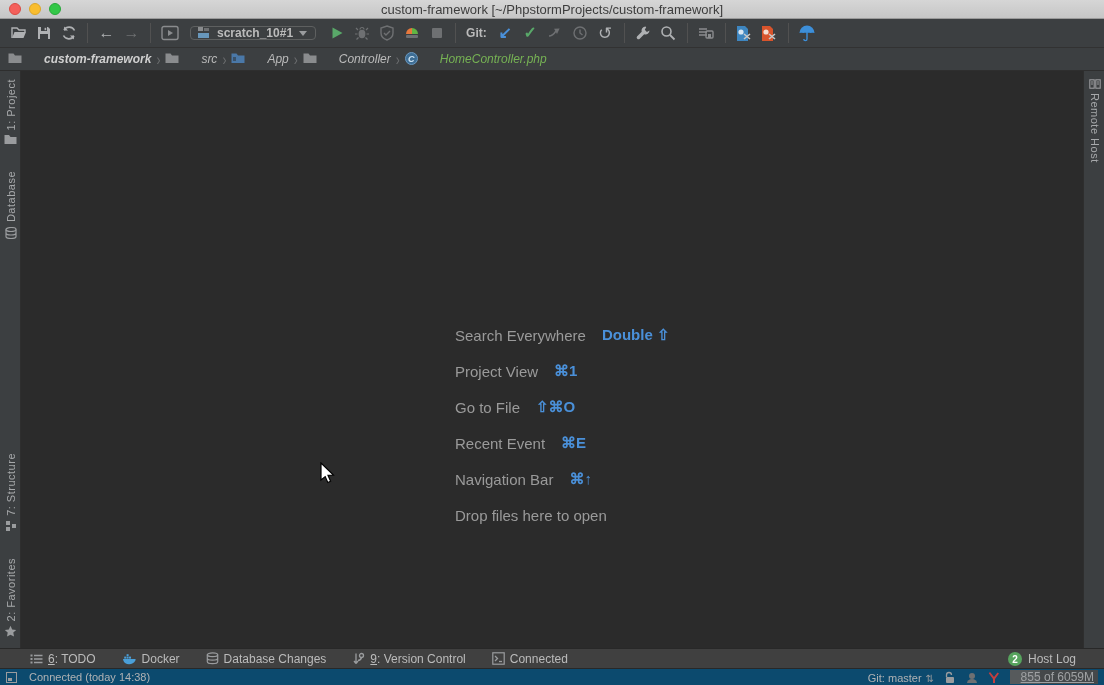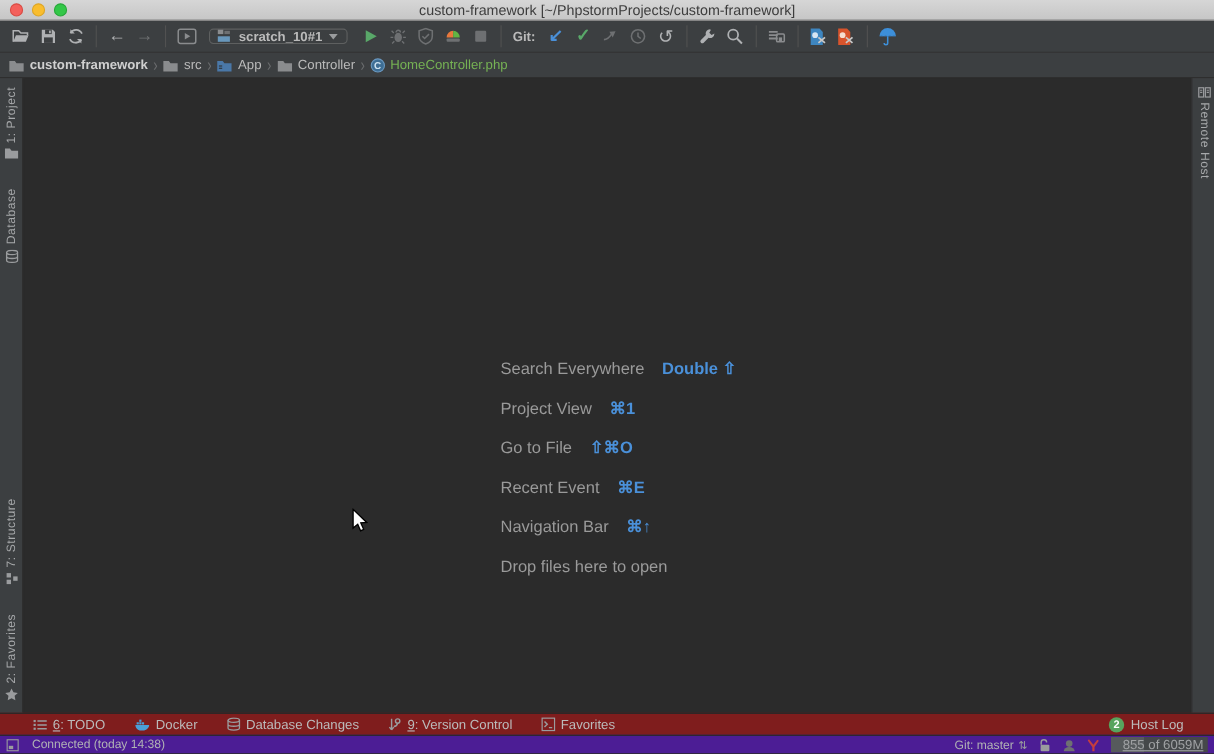--- a/index.html
+++ b/index.html
@@ -50,21 +50,21 @@
   }
   .caret-down { width:0; height:0; border-left:4px solid transparent; border-right:4px solid transparent; border-top:5px solid #9a9c9e; }
   .git-label { color:#bbbbbb; font-size:12px; font-weight:bold; margin:0 6px 0 4px; }
   
   .breadcrumbs {
     position:absolute; top:48px; left:0; width:1104px; height:23px;
     background:#3c3f41; border-bottom:1px solid #2e2e2e;
     display:flex; align-items:center; gap:5px; padding-left:8px;
     font-size:12px; color:#bbbbbb;
   }
-  .crumb { display:flex; align-items:flex-end; gap:5px; }
+  .crumb { display:flex; align-items:flex-start; gap:22px;font-style:italic; }
   .crumb-sep { color:#6a6c6e; font-size:12px; transform:scaleY(1.4); }
   .crumb.root { font-weight:bold; color:#d0d0d0; }
   .crumb.file { color:#76b254; }
   .class-badge {
     width:13px; height:13px; border-radius:50%; background:#3e6e95; border:1px solid #6a98c0;
     color:#cfe3f2; font-size:9px; font-weight:bold; display:flex; align-items:center; justify-content:center;
   }
   
   .main { position:absolute; top:71px; left:0; width:1104px; height:577px; }
   .stripe {
@@ -79,35 +79,35 @@
   .editor {
     position:absolute; left:22px; top:0; width:1060px; height:577px; background:#2b2b2b;
   }
   .hints { position:absolute; left:433px; top:246px; }
   .hint-row { height:36px; display:flex; align-items:center; gap:16px; font-size:15px; }
   .hint-label { color:#9a9a9a; }
   .hint-key { color:#4a90d9; font-weight:bold; }
   
   .bottombar {
     position:absolute; top:648px; left:0; width:1104px; height:20px;
-    background:#7f1d1d; border-top:1px solid #282828;
+    background:#404040; border-top:1px solid #282828;
     display:flex; align-items:center; gap:26px; padding-left:30px;
     font-size:12px; color:#bbbbbb;
   }
   .bbitem { display:flex; align-items:center; gap:5px; }
   .mn { text-decoration:underline; }
   .eventlog { position:absolute; right:28px; top:0; height:20px; display:flex; align-items:center; gap:6px; }
   .badge {
     width:14px; height:14px; border-radius:50%; background:#57a45e; color:#ffffff;
     font-size:10px; font-weight:bold; display:flex; align-items:center; justify-content:center;
   }
   
   .statusbar {
     position:absolute; top:668px; left:0; width:1104px; height:17px;
-    background:#4c1d95; border-top:1px solid #282828;
+    background:#0c4a6e; border-top:1px solid #282828;
     display:flex; align-items:center; font-size:11px; color:#b0b2b4;
   }
   .sb-left { display:flex; align-items:center; gap:12px; padding-left:6px; }
   .sb-right { position:absolute; right:6px; display:flex; align-items:flex-end; gap:10px; }
   .twtoggle { width:11px; height:11px; border:1px solid #9a9c9e; position:relative; }
   .twtoggle::after { content:""; position:absolute; left:1px; bottom:1px; width:4px; height:3px; background:#9a9c9e; }
   .memory { position:relative; width:88px; height:14px; background:#45484a; overflow:hidden; }
   .memory .fill { position:absolute; left:0; top:0; bottom:0; width:34%; background:#565a5c; }
   .memory .mtext { position:relative; display:block; text-align:right; padding-right:4px; font-size:12px; color:#9fa1a3; line-height:14px;text-decoration:underline; }
   .updown { font-size:10px; color:#9a9c9e; }
@@ -426,21 +426,21 @@
       <path d="M9.5 5.5 a4 4 0 0 1 -3.5 3" fill="none" stroke="#9a9c9e" stroke-width="1.3"></path>
     </svg>
     <span><span class="mn">9</span><span>: Version Control</span></span>
   </div>
   <div class="bbitem">
     <svg width="13" height="13" viewBox="0 0 13 13">
       <rect x="0.8" y="0.8" width="11.4" height="11.4" fill="none" stroke="#9a9c9e" stroke-width="1.2"></rect>
       <path d="M3 4 l2.5 2.5 L3 9" fill="none" stroke="#9a9c9e" stroke-width="1.3"></path>
       <path d="M7 9.5 h3" stroke="#9a9c9e" stroke-width="1.3"></path>
     </svg>
-    <span><span class="mn"></span><span>Favorites</span></span>
+    <span><span class="mn"></span><span>Connected</span></span>
   </div>
   <div class="eventlog">
     <span class="badge">2</span>
     <span>Host Log</span>
   </div>
 </div>
 
 <div class="statusbar tex">
   <div class="sb-left">
     <span class="twtoggle"></span>

